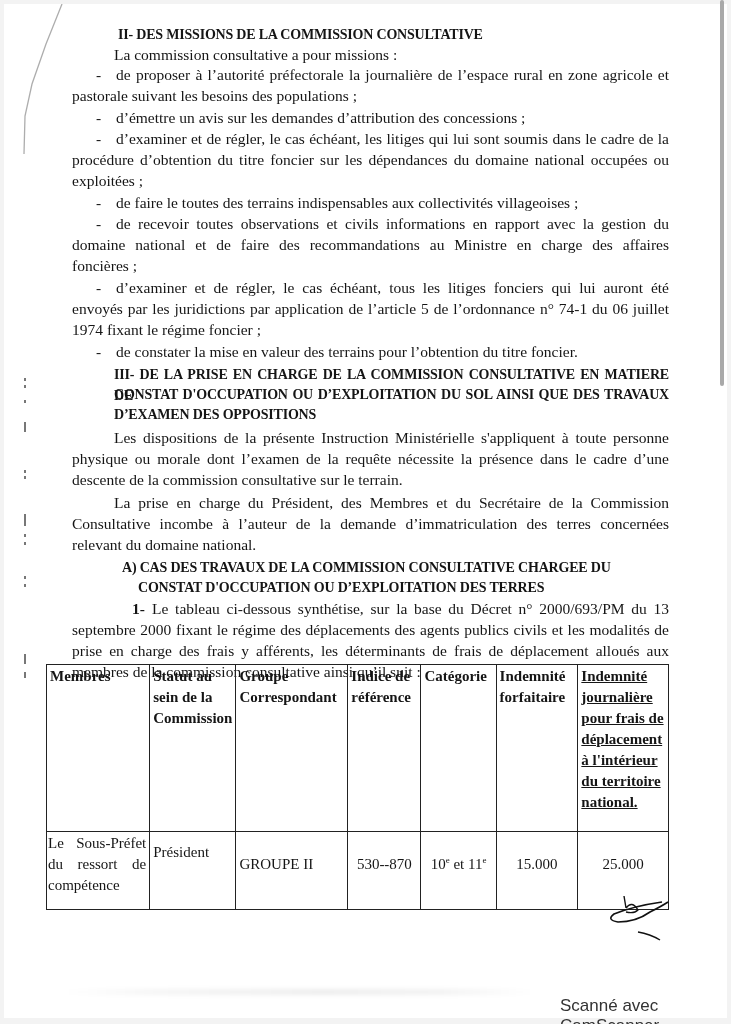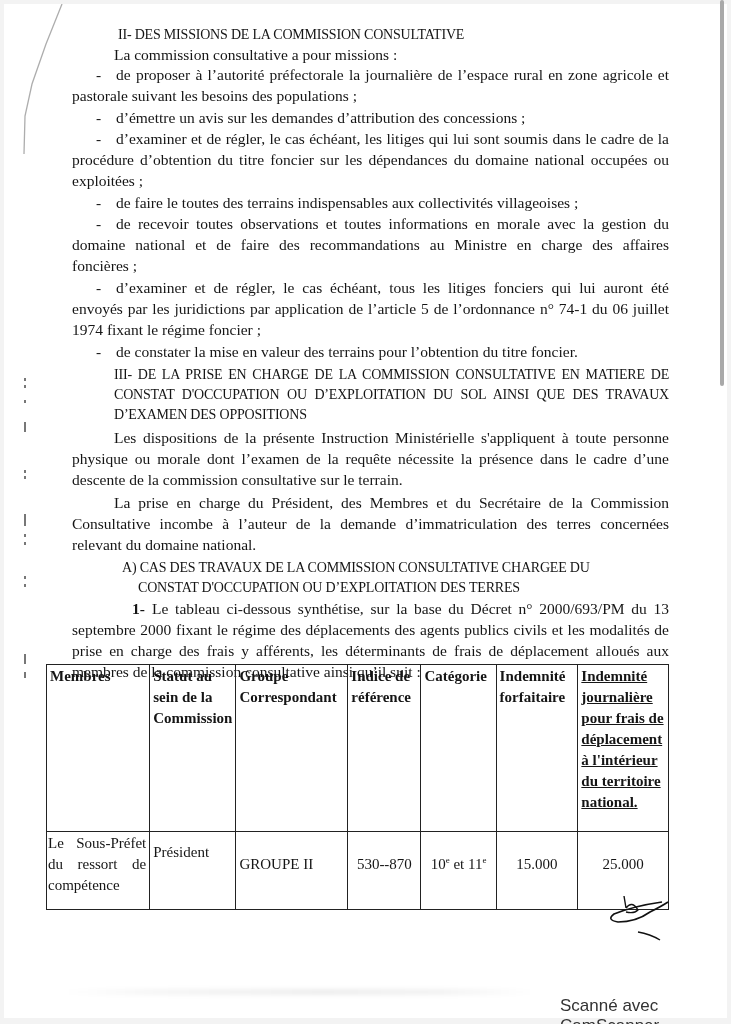--- a/index.html
+++ b/index.html
@@ -24,21 +24,21 @@
     .margin-marks { position: absolute; left: 18px; top: 360px; width: 6px; height: 320px; }
     .margin-marks span { position: absolute; left: 2px; width: 1.5px; background: #777; }
 
     .content { position: absolute; left: 68px; top: 0; width: 597px; }
     .line {
       position: absolute; left: 0; width: 597px;
       font-size: 15.5px; line-height: 21px; white-space: nowrap;
     }
     .justify { text-align: justify; text-align-last: justify; white-space: normal; }
     .bold { font-weight: bold; }
-    .heading { font-weight: normal; font-size: 14px; letter-spacing: -0.2px; }
+    .heading { font-weight: bold; font-size: 14px; letter-spacing: -0.2px; }
     .dash { position: absolute; left: 24px; }
     .bullet-text { position: absolute; left: 44px; right: 0; }
 
     table.indemn {
       position: absolute; left: 42px; top: 660px; width: 623px;
       border-collapse: collapse; font-size: 15px; line-height: 21px;
     }
     table.indemn th, table.indemn td {
       border: 1.5px solid #222; vertical-align: top; padding: 1px 3px;
     }
@@ -107,21 +107,21 @@
     <div class="line justify" style="top:145px">procédure d’obtention du titre foncier sur les dépendances du domaine national occupées ou</div>
     <div class="line" style="top:166px">exploitées ;</div>
 
     <div class="line" style="top:188px">
       <span class="dash">-</span>
       <span class="bullet-text">de faire le toutes des terrains indispensables aux collectivités villageoises ;</span>
     </div>
 
     <div class="line" style="top:209px">
       <span class="dash">-</span>
-      <span class="bullet-text justify">de recevoir toutes observations et toutes informations en morale avec la gestion du</span>
+      <span class="bullet-text justify">de recevoir toutes observations et civils informations en rapport avec la gestion du</span>
     </div>
     <div class="line justify" style="top:230px">domaine national et de faire des recommandations au Ministre en charge des affaires</div>
     <div class="line" style="top:251px">foncières ;</div>
 
     <div class="line" style="top:273px">
       <span class="dash">-</span>
       <span class="bullet-text justify">d’examiner et de régler, le cas échéant, tous les litiges fonciers qui lui auront été</span>
     </div>
     <div class="line justify" style="top:294px">envoyés par les juridictions par application de l’article 5 de l’ordonnance n° 74-1 du 06 juillet</div>
     <div class="line" style="top:315px">1974 fixant le régime foncier ;</div>

